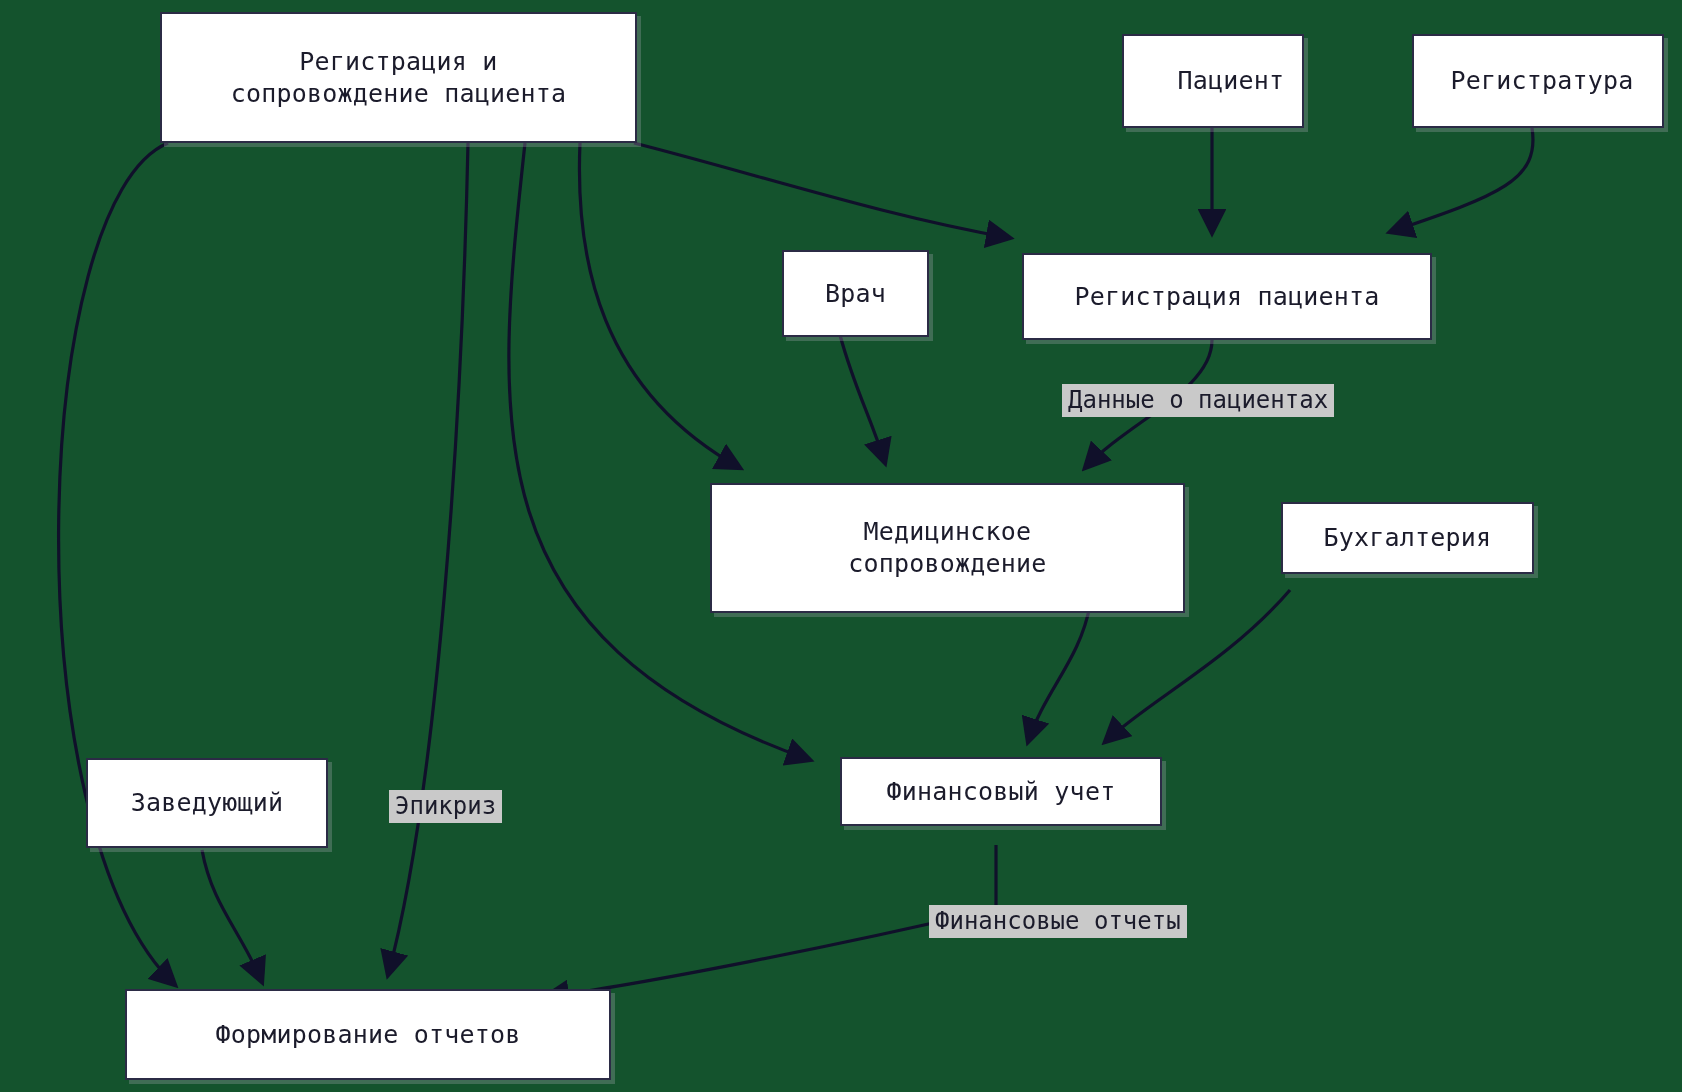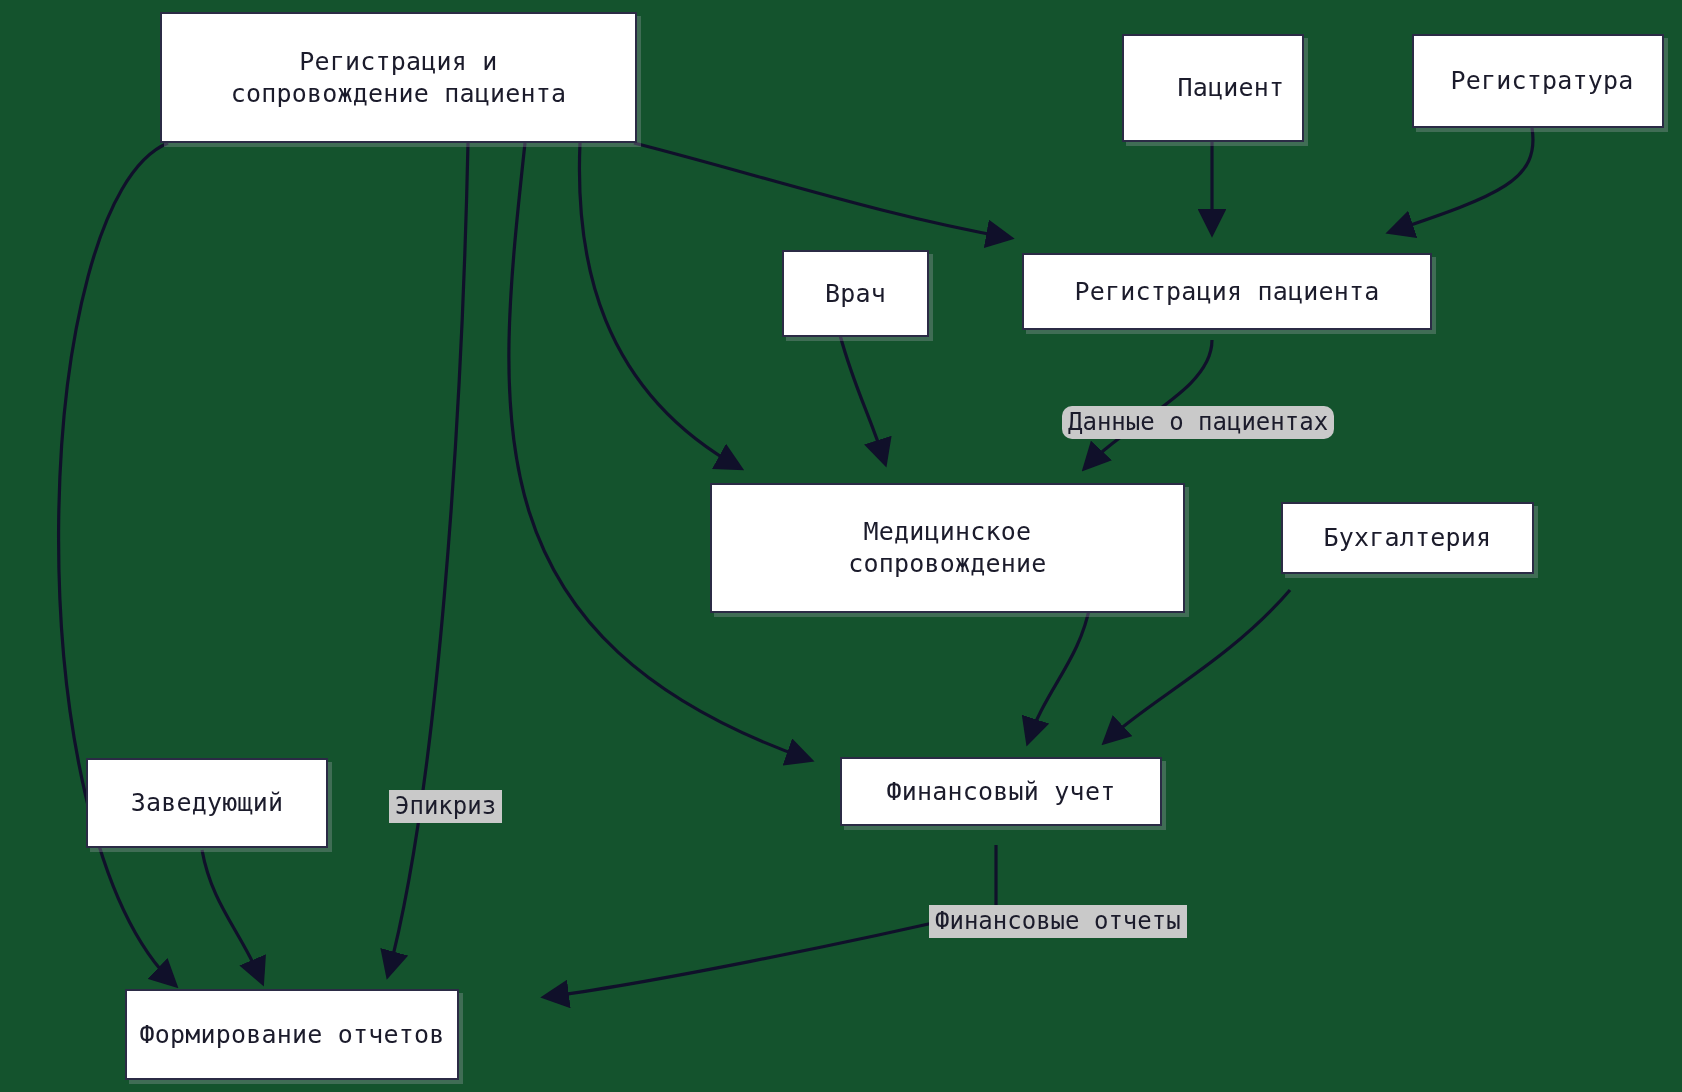--- a/index.html
+++ b/index.html
@@ -98,58 +98,58 @@
 
       <path d="M 996 845 L 996 908"></path>
     </g>
   </svg>
 
   <div class="node" style="left:160px; top:12px; width:477px; height:131px;">
     <span>Регистрация и
 сопровождение пациента</span>
   </div>
 
-  <div class="node" style="left:1122px; top:34px; width:182px; height:108px;padding-left:44px;">
+  <div class="node" style="left:1122px; top:34px; width:182px; height:94px;padding-left:44px;">
     <span>Пациент</span>
   </div>
 
   <div class="node" style="left:1412px; top:34px; width:252px; height:94px;padding-left:16px;">
     <span>Регистратура</span>
   </div>
 
   <div class="node" style="left:782px; top:250px; width:147px; height:87px;">
     <span>Врач</span>
   </div>
 
-  <div class="node" style="left:1022px; top:253px; width:410px; height:77px;">
+  <div class="node" style="left:1022px; top:253px; width:410px; height:87px;">
     <span>Регистрация пациента</span>
   </div>
 
   <div class="node" style="left:710px; top:483px; width:475px; height:130px;">
     <span>Медицинское
 сопровождение</span>
   </div>
 
   <div class="node" style="left:1281px; top:502px; width:253px; height:72px;">
     <span>Бухгалтерия</span>
   </div>
 
   <div class="node" style="left:840px; top:757px; width:322px; height:69px;">
     <span>Финансовый учет</span>
   </div>
 
   <div class="node" style="left:86px; top:758px; width:242px; height:90px;text-align:center;">
     <span>Заведующий</span>
   </div>
 
-  <div class="node" style="left:125px; top:989px; width:334px; height:91px;text-align:right;">
+  <div class="node" style="left:125px; top:989px; width:486px; height:91px;text-align:right;">
     <span>Формирование отчетов</span>
   </div>
 
-  <div class="edge-label" style="left:1062px; top:406px;border-radius:10px;">
+  <div class="edge-label" style="left:1062px; top:384px;">
     <span>Данные о пациентах</span>
   </div>
 
 
   <div class="edge-label" style="left:389px; top:790px;">
     <span>Эпикриз</span>
   </div>
 
   <div class="edge-label" style="left:889px; top:905px;margin-left:40px;">
     <span>Финансовые отчеты</span>

